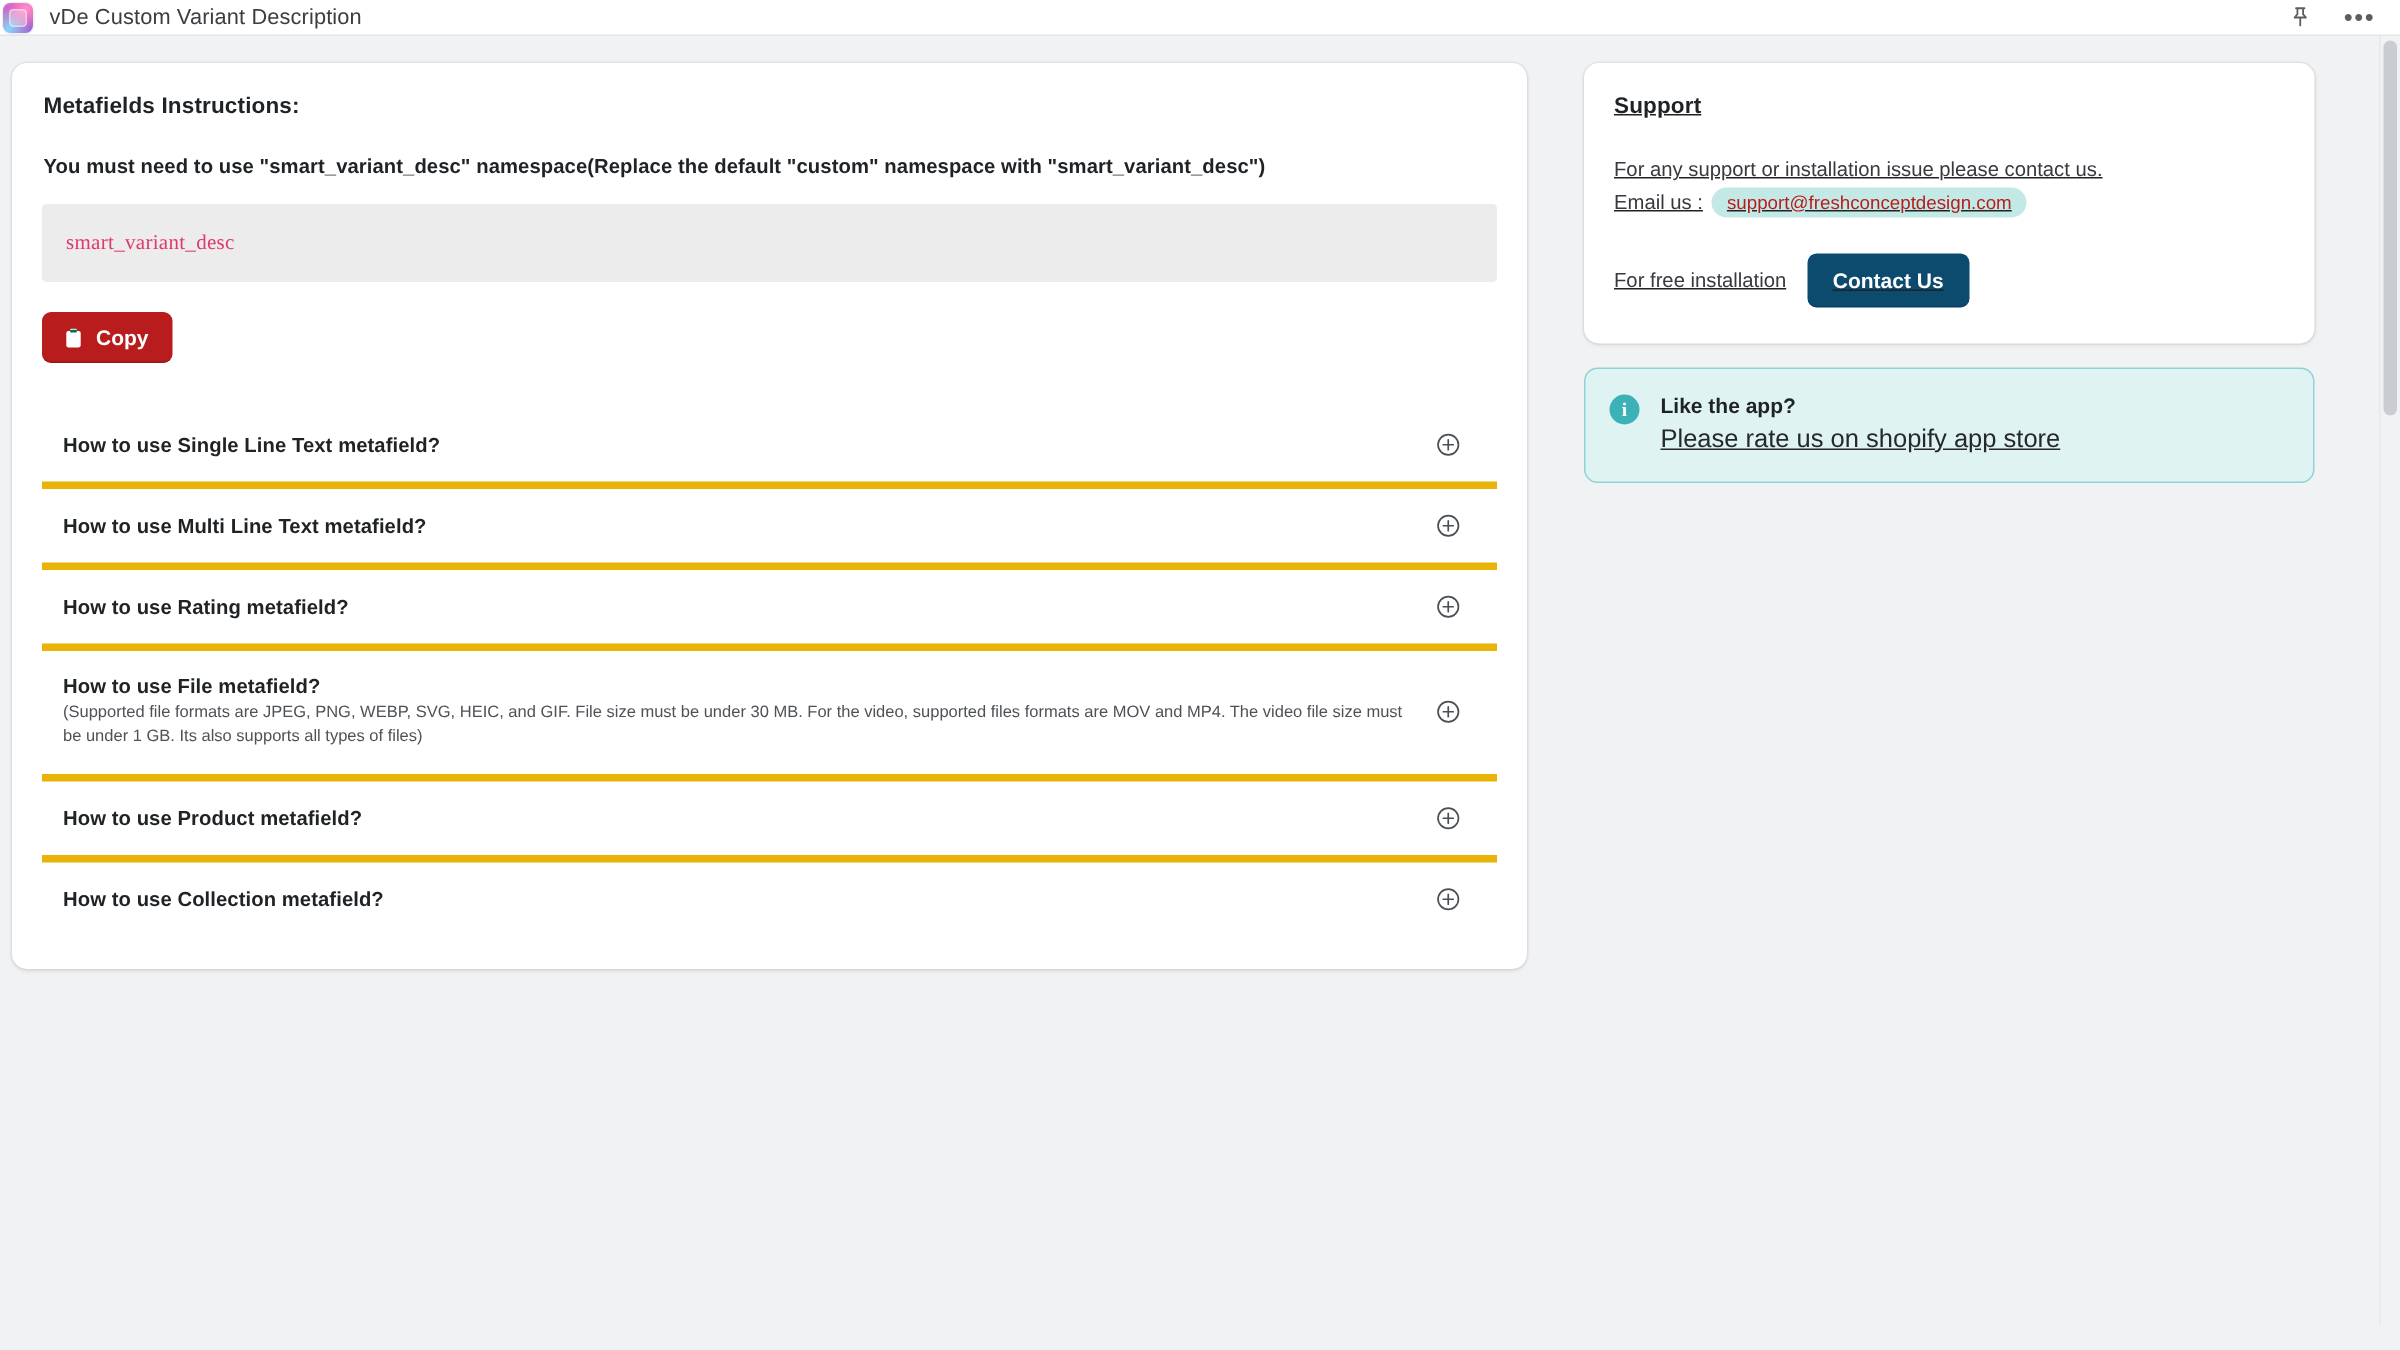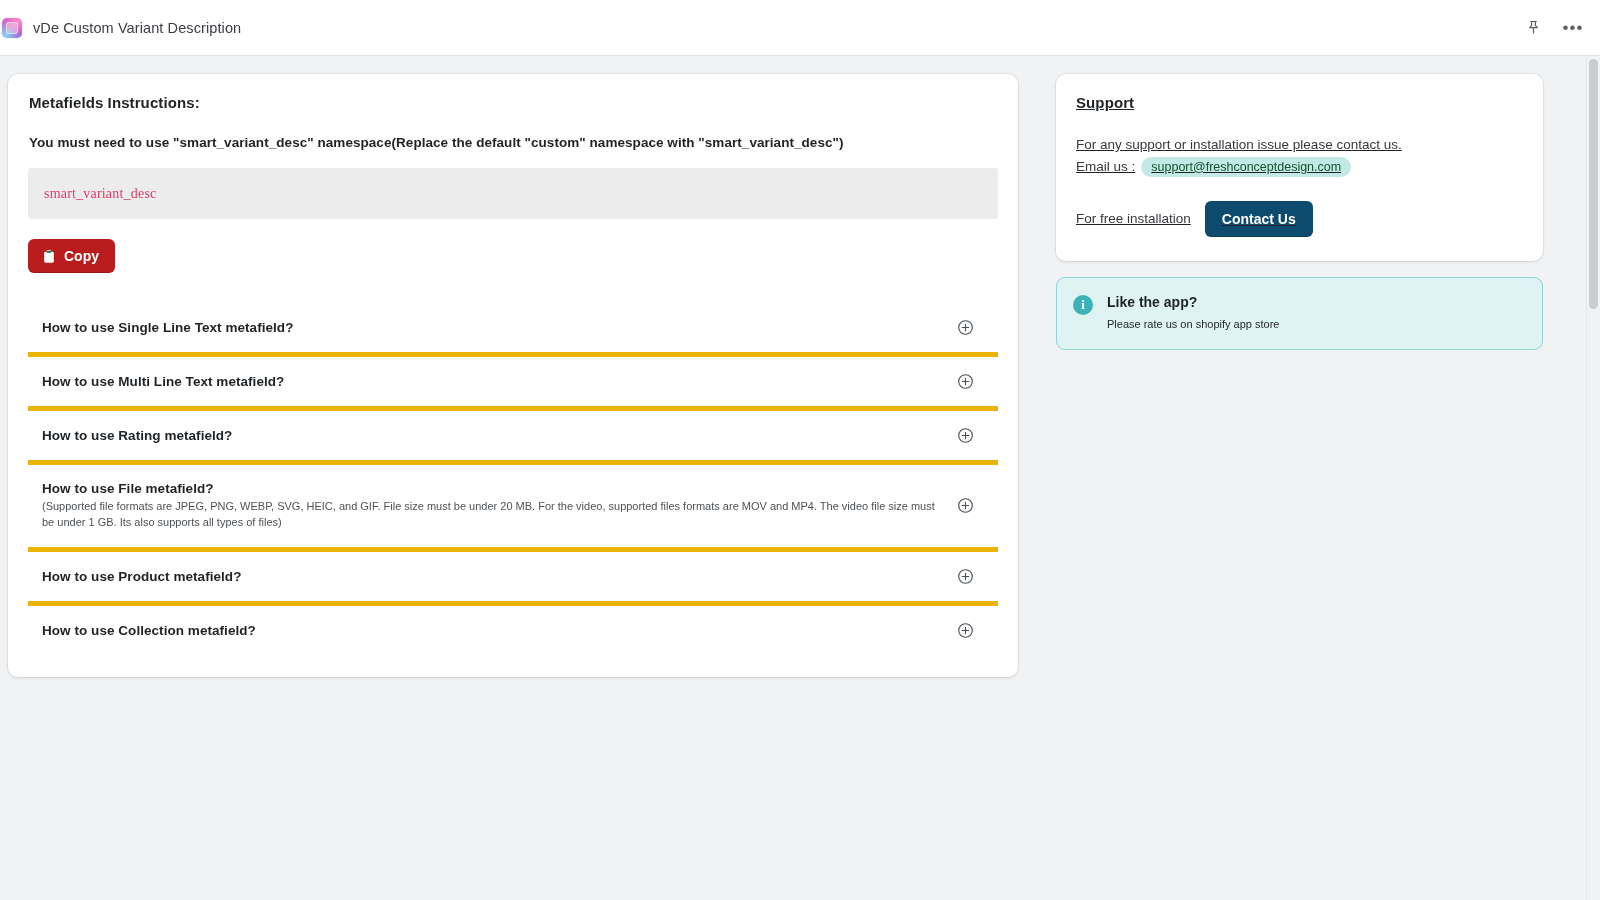--- a/index.html
+++ b/index.html
@@ -13,21 +13,21 @@
   body {
     font-family: "Liberation Sans", sans-serif;
     background: #f1f2f4;
     color: #202223;
     font-size: 14px;
     -webkit-font-smoothing: antialiased;
   }
 
   
   .topbar {
-    height: 56px;
+    height: 24px;
     background: #ffffff;
     border-bottom: 1px solid #e3e5e7;
     display: flex;
     align-items: center;
     padding: 0 16px 0 0;
     position: relative;
   }
   .topbar-left {
     display: flex;
     align-items: center;
@@ -217,21 +217,21 @@
     gap: 6px;
     margin-top: 2px;
     font-size: 13.5px;
     color: #36393d;
   }
   .email-badge {
     background: #c3e9e6;
     border-radius: 11px;
     padding: 3px 10px;
     font-size: 12.5px;
-    color: #14532d;
+    color: #b91c1c;
     white-space: nowrap;
   }
   .s-install-row {
     display: flex;
     align-items: center;
     gap: 14px;
     margin-top: 24px;
     font-size: 13.5px;
     color: #36393d;
   }
@@ -273,22 +273,23 @@
     font-family: "Liberation Serif", serif;
     margin-top: 1px;
   }
   .rate-title {
     font-size: 14px;
     font-weight: 700;
     color: #1f2326;
     margin-bottom: 5px;
   }
   .rate-link {
-    font-size: 11px;
+    font-size: 17px;
     color: #26292c;
+    text-decoration: underline;
     cursor: pointer;
   }
 </style>
 </head>
 <body>
 
 <div class="topbar">
   <div class="topbar-left">
     <div class="app-icon"></div>
     <div class="app-title">vDe Custom Variant Description</div>
@@ -362,21 +363,21 @@
             <svg width="17" height="17" viewBox="0 0 18 18" fill="none" stroke="#4a5056" stroke-width="1.2">
               <circle cx="9" cy="9" r="7.2"></circle>
                 <path d="M9 5.5v7M5.5 9h7" stroke-linecap="round"></path>
             </svg>
           </span>
         </div>
 
         <div class="faq-row">
           <div class="faq-text">
             <div class="faq-q">How to use File metafield?</div>
-            <div class="faq-sub">(Supported file formats are JPEG, PNG, WEBP, SVG, HEIC, and GIF. File size must be under 20 MB. For the video, supported files formats are MOV and MP4. The video file size must be under 1 GB. Its also supports all types of files)</div>
+            <div class="faq-sub">(Supported file formats are JPEG, PNG, WEBP, SVG, HEIC, and GIF. File size must be under 30 MB. For the video, supported files formats are MOV and MP4. The video file size must be under 1 GB. Its also supports all types of files)</div>
           </div>
           <span class="plus-ico">
             <svg width="17" height="17" viewBox="0 0 18 18" fill="none" stroke="#4a5056" stroke-width="1.2">
               <circle cx="9" cy="9" r="7.2"></circle>
                 <path d="M9 5.5v7M5.5 9h7" stroke-linecap="round"></path>
             </svg>
           </span>
         </div>
 
         <div class="faq-row">

